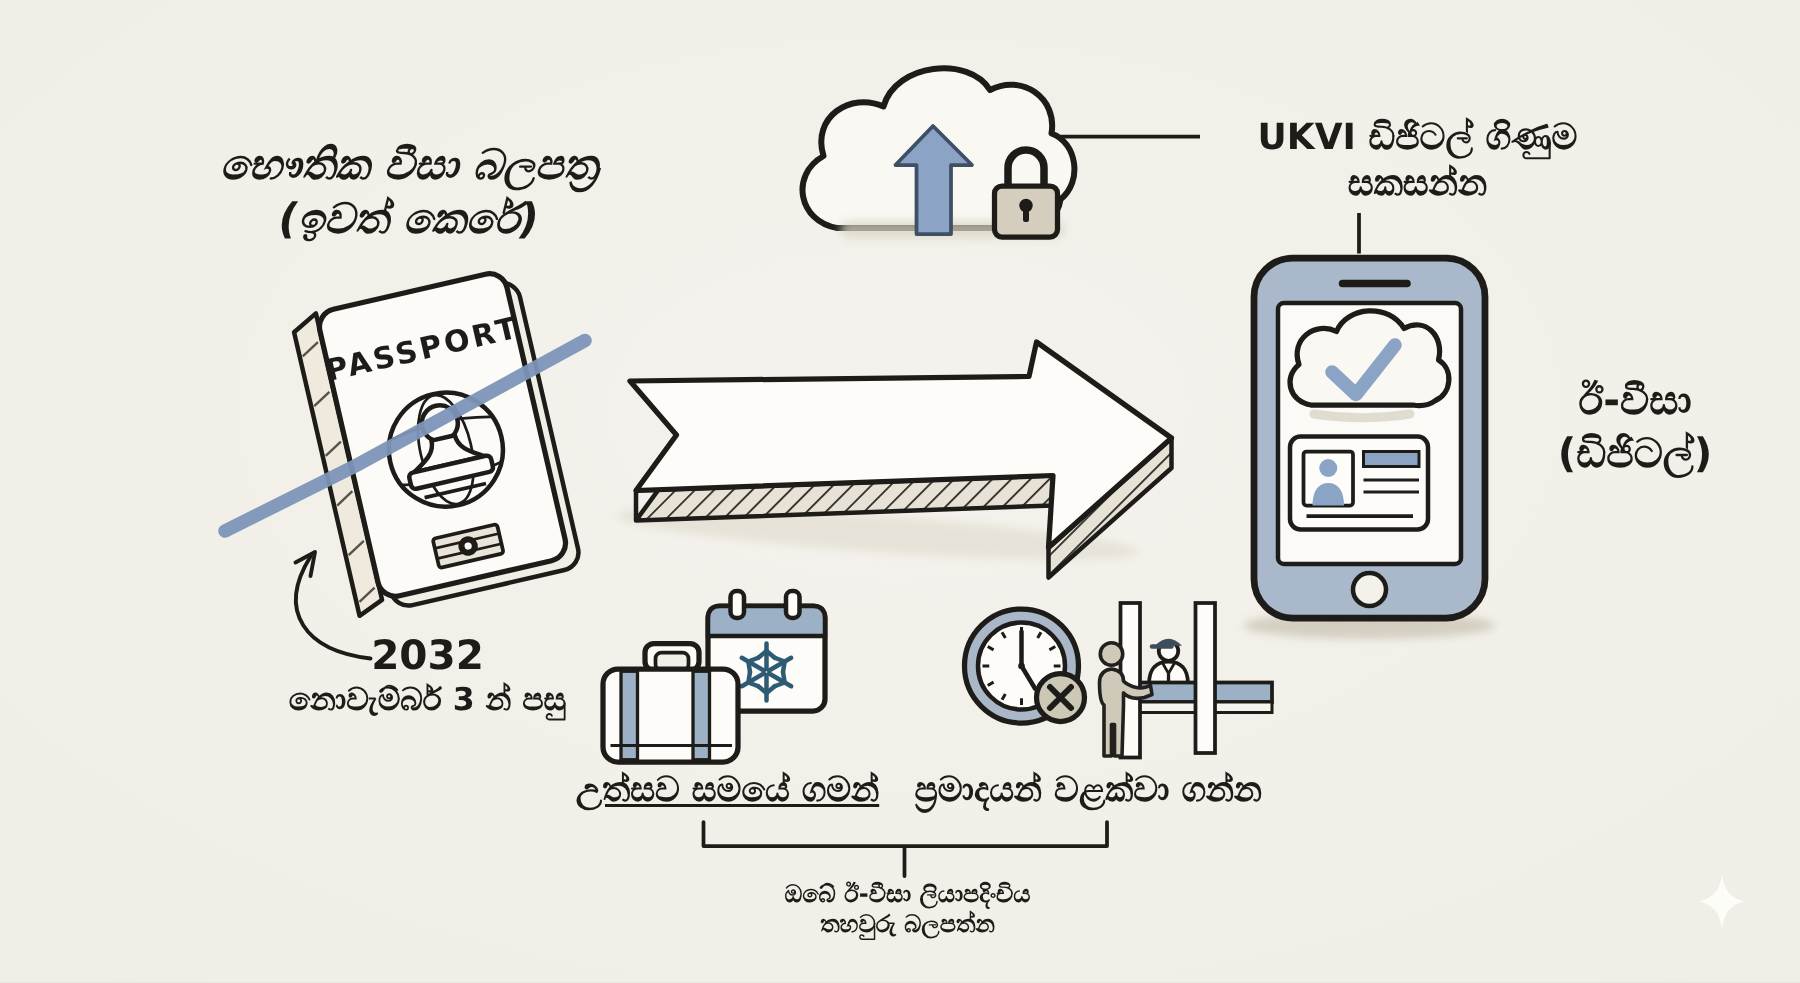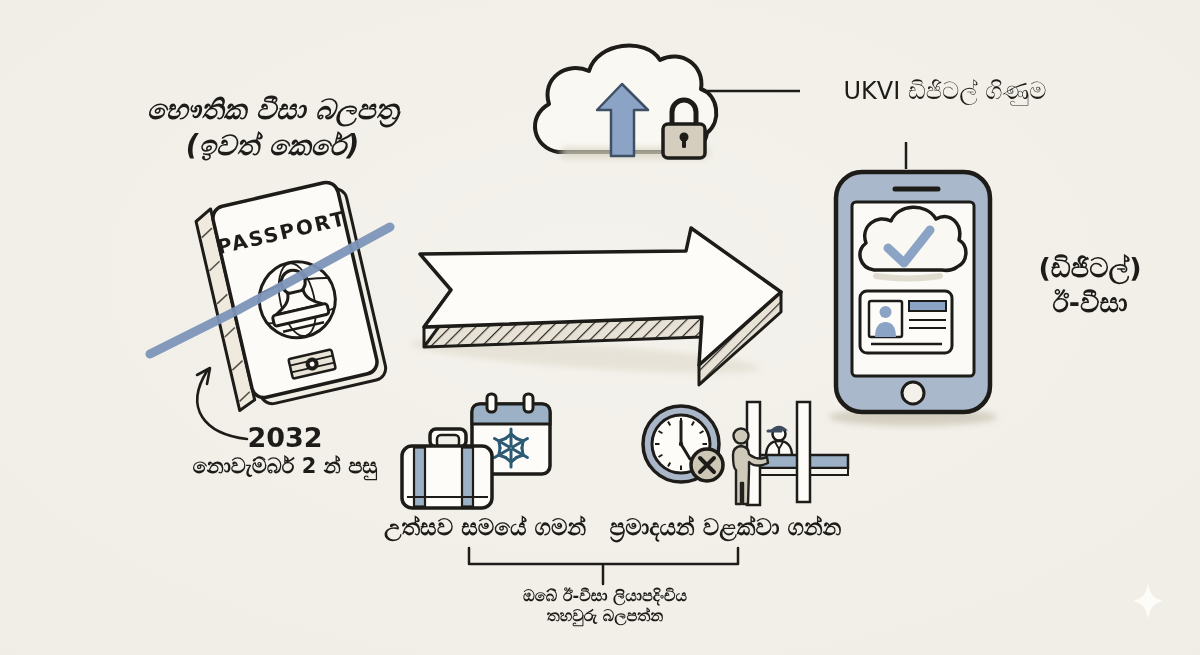--- a/index.html
+++ b/index.html
@@ -7,24 +7,24 @@
     position:relative;width:1200px;height:655px;margin:0 auto;overflow:hidden;
     background:radial-gradient(1400px 800px at 50% 42%, #f4f2ec 0%, #efede5 70%, #ecead féminin1 100%);
     background:radial-gradient(1400px 800px at 50% 42%, #f4f2ec 0%, #efede5 70%, #ebe9e0 100%);
     font-family:"DejaVu Sans","Liberation Sans",sans-serif;
   }
   #art{position:absolute;left:0;top:0;}
   .lbl{position:absolute;text-align:center;color:#1d1c19;line-height:1.28;}
   .title{left:110px;top:92px;width:325px;font-size:28px;font-weight:700;font-style:italic;}
   .date{left:160px;top:423px;width:250px;font-weight:600;font-size:21px;}
   .date .year{font-size:27px;font-weight:700;line-height:1.1;}
-  .ukvi{left:795px;top:76px;width:300px;font-size:24px;font-weight:400;}
+  .ukvi{left:795px;top:76px;width:300px;font-size:24px;font-weight:700;}
   .evisa{left:995px;top:251px;width:190px;font-size:27px;font-weight:700;}
   .reason{top:513px;font-size:23px;font-weight:600;}
-  .travel{left:355px;width:260px;}
+  .travel{left:355px;width:260px;text-decoration:underline;}
   .delays{left:593px;width:265px;}
   .footer{left:455px;top:586px;width:300px;font-size:16px;font-weight:600;}
 </style>
 </head>
 <body>
 
 <div id="canvas">
 
 <svg id="art" width="1200" height="655" viewBox="0 0 1200 655">
   <defs>
@@ -206,30 +206,31 @@
   <path d="M 1148,583 C 1150,594 1153,598 1163,601 C 1153,604 1150,608 1148,619 C 1146,608 1143,604 1133,601 C 1143,598 1146,594 1148,583 Z" fill="#fdfdfa" opacity="0.9"></path>
 </svg>
 
 <div class="lbl title">
   <div>භෞතික වීසා බලපත්‍ර</div>
   <div>(ඉවත් කෙරේ)</div>
 </div>
 
 <div class="lbl date">
   <div class="year">2032</div>
-  <div>නොවැම්බර් 2 න් පසු</div>
+  <div>නොවැම්බර් 3 න් පසු</div>
 </div>
 
 <div class="lbl ukvi">
   <div>UKVI ඩිජිටල් ගිණුම</div>
+  <div>සකසන්න</div>
 </div>
 
 <div class="lbl evisa">
+  <div>ඊ-වීසා</div>
   <div>(ඩිජිටල්)</div>
-  <div>ඊ-වීසා</div>
 </div>
 
 <div class="lbl reason travel">උත්සව සමයේ ගමන්</div>
 
 <div class="lbl reason delays">ප්‍රමාදයන් වළක්වා ගන්න</div>
 
 <div class="lbl footer">
   <div>ඔබේ ඊ-වීසා ලියාපදිංචිය</div>
   <div>තහවුරු බලපත්න</div>
 </div>

